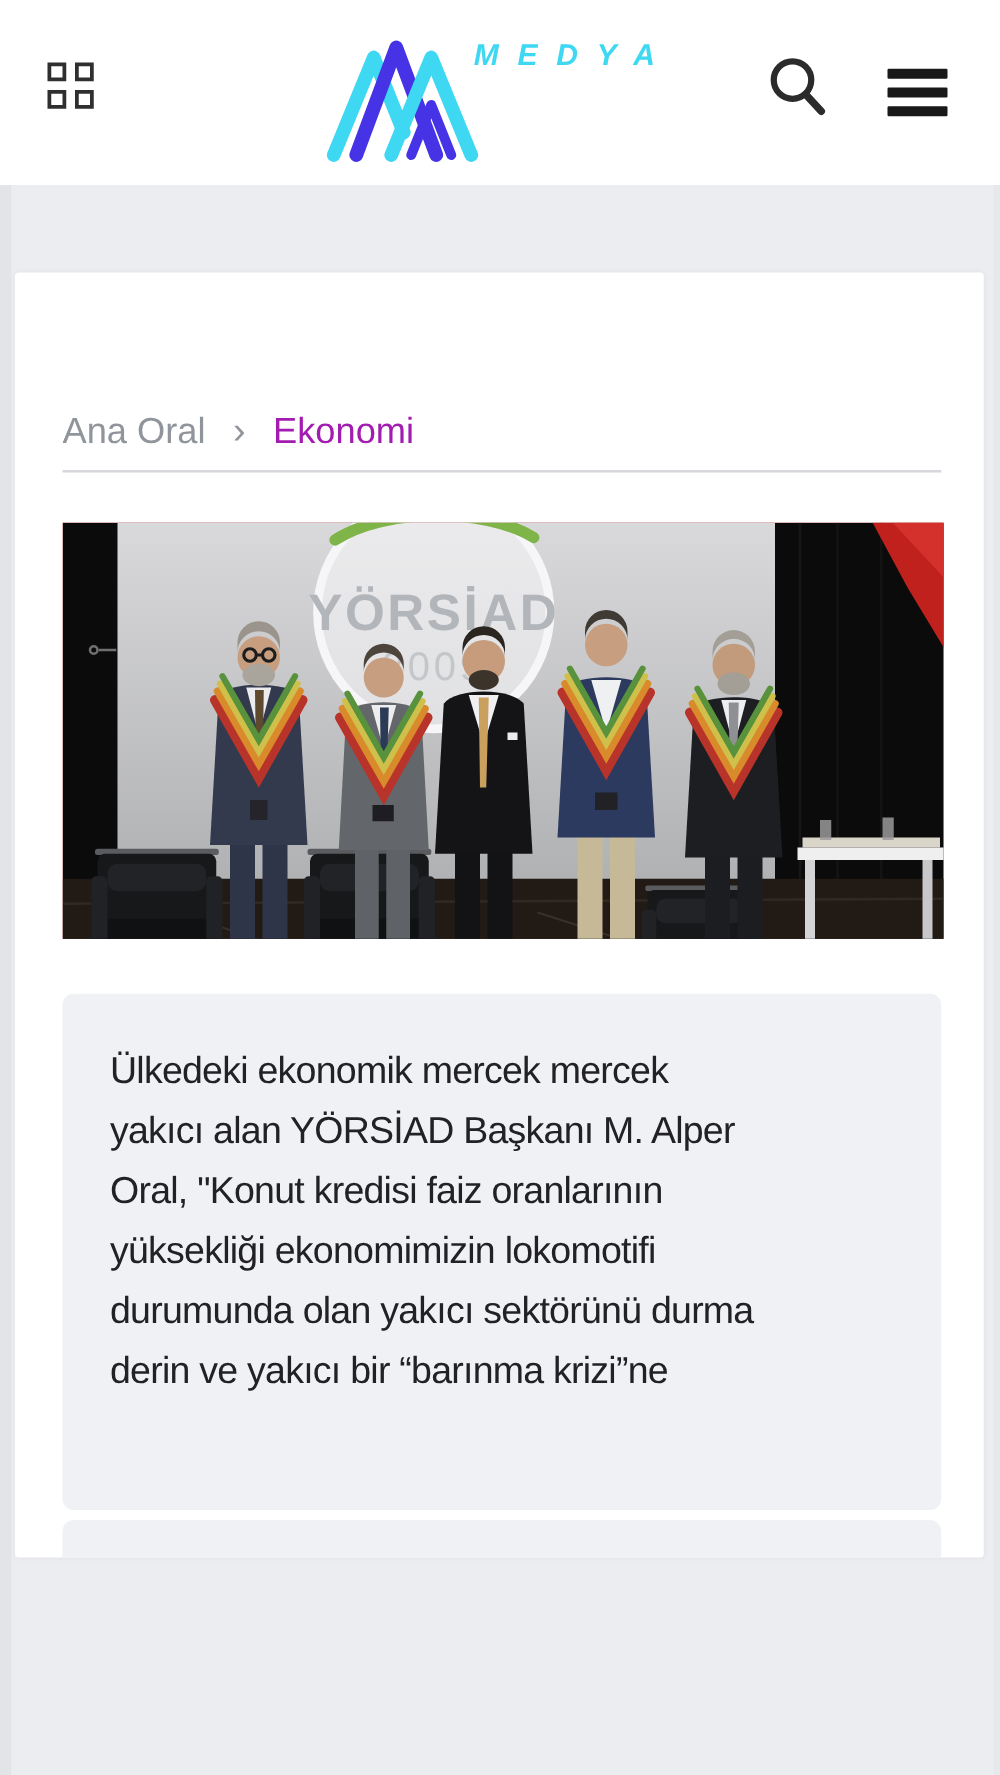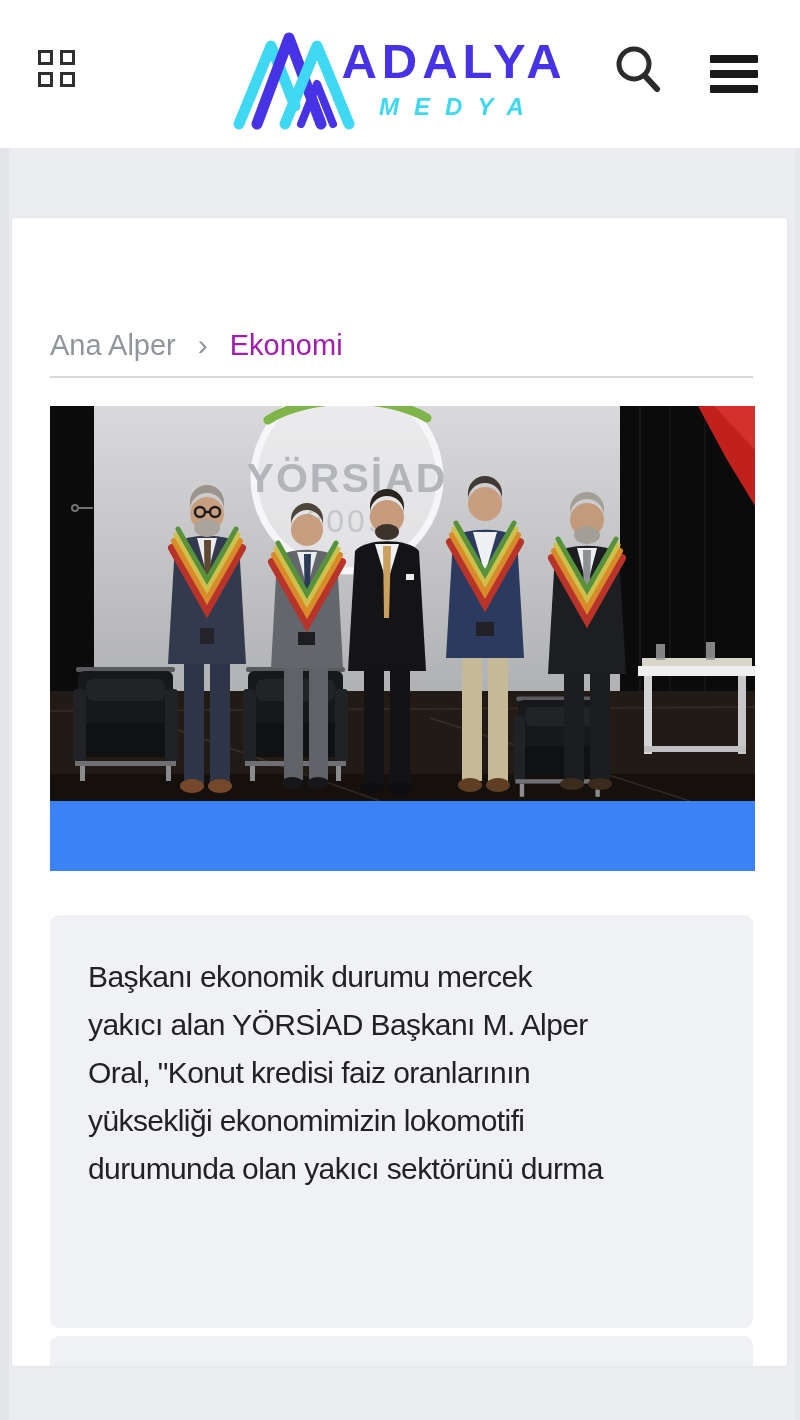--- a/index.html
+++ b/index.html
@@ -28,21 +28,21 @@
   .card { position:relative; width:775px; margin:70px 13px 0 12px; background:#ffffff;
     border-radius:3px; box-shadow:0 0 5px rgba(0,0,0,0.05); padding:76px 34px 0 38px; }
   .article-title { max-width:620px; font-size:51px; font-weight:bold; letter-spacing:-1.5px;
     line-height:67px; color:#161616; }
   .breadcrumb { display:flex; align-items:center; margin-top:34px; font-size:29px; }
   .bc-home { color:#8f959b; cursor:pointer; }
   .bc-sep  { color:#8f959b; margin:0 22px; font-size:30px; }
   .bc-cat  { color:#a21caf; cursor:pointer; }
   .divider { margin-top:14px; border-bottom:2px solid #d7d8dc; width:703px; }
 
-  .photo-frame { margin-top:28px; width:705px; height:465px; overflow:hidden; background:#3b82f6; }
+  .photo-frame { margin-top:40px; width:705px; height:333px; overflow:hidden; background:#fca5a5; }
 
   .body-box { margin-top:44px; width:703px; height:413px; background:#f0f1f4; border-radius:9px;
     padding:38px 38px 0 38px; overflow:hidden; }
   .body-box .line { font-size:30px; line-height:48px; color:#222225; letter-spacing:-0.6px; white-space:nowrap; }
   .next-stub { margin-top:8px; width:703px; height:30px; background:#f0f1f4; border-radius:9px 9px 0 0; }
 </style>
 </head>
 <body>
 
 <div class="header">
@@ -55,21 +55,20 @@
   </div>
 
   <div class="logo-wrap">
     <svg width="122" height="100" viewBox="0 0 122 100">
       <path d="M6,94 L38,16 L62,76" fill="none" stroke="#3ed8f2" stroke-width="11" stroke-linecap="round" stroke-linejoin="round"></path>
       <path d="M24,94 L56,8 L88,94" fill="none" stroke="#4733e6" stroke-width="11" stroke-linecap="round" stroke-linejoin="round"></path>
       <path d="M52,94 L84,16 L116,94" fill="none" stroke="#3ed8f2" stroke-width="11" stroke-linecap="round" stroke-linejoin="round"></path>
       <path d="M68,94 L84,54 L100,94" fill="none" stroke="#4733e6" stroke-width="8" stroke-linecap="round" stroke-linejoin="round"></path>
     </svg>
     <div class="logo-text-col">
-      <div class="logo-title">ADALYA</div>
       <div class="logo-subtitle">MEDYA</div>
     </div>
   </div>
 
   <div class="search-btn">
     <svg width="52" height="52" viewBox="0 0 52 52">
       <circle cx="22" cy="20" r="15" fill="none" stroke="#2b2b2b" stroke-width="5"></circle>
       <line x1="33" y1="32" x2="45" y2="45" stroke="#2b2b2b" stroke-width="6" stroke-linecap="round"></line>
     </svg>
   </div>
@@ -81,21 +80,21 @@
   </div>
 </div>
 
 <div class="left-strip"></div>
 <div class="right-strip"></div>
 
 <div class="card">
 
 
   <div class="breadcrumb">
-    <span class="bc-home">Ana Alper</span>
+    <span class="bc-home">Ana Oral</span>
     <span class="bc-sep">›</span>
     <span class="bc-cat">Ekonomi</span>
   </div>
 
   <div class="divider"></div>
 
   <div class="photo-frame">
     <svg width="705" height="395" viewBox="0 0 705 395">
       <defs>
         <linearGradient id="screenGrad" x1="0" y1="0" x2="0" y2="1">
@@ -232,21 +231,22 @@
         <polygon points="533,144 541,144 539,212 534,212" fill="#8e9094"></polygon>
         <use href="#scarf" transform="translate(502,142)"></use>
         <circle cx="537" cy="114" r="17" fill="#c29a7c"></circle>
         <path d="M520,110 A17,17 0 0 1 554,110 L554,103 A17,17 0 0 0 520,103 Z" fill="#a39e96"></path>
         <ellipse cx="537" cy="129" rx="13" ry="9" fill="#a39e96"></ellipse>
       </g>
     </svg>
   </div>
 
   <div class="body-box">
-      <div class="line">Başkanı ekonomik durumu mercek</div>
+      <div class="line">Ülkedeki ekonomik mercek mercek</div>
       <div class="line">yakıcı alan YÖRSİAD Başkanı M. Alper</div>
       <div class="line">Oral, "Konut kredisi faiz oranlarının</div>
       <div class="line">yüksekliği ekonomimizin lokomotifi</div>
       <div class="line">durumunda olan yakıcı sektörünü durma</div>
+      <div class="line">derin ve yakıcı bir “barınma krizi”ne</div>
     </div>
 
   <div class="next-stub"></div>
 </div>
 
 </body></html>

